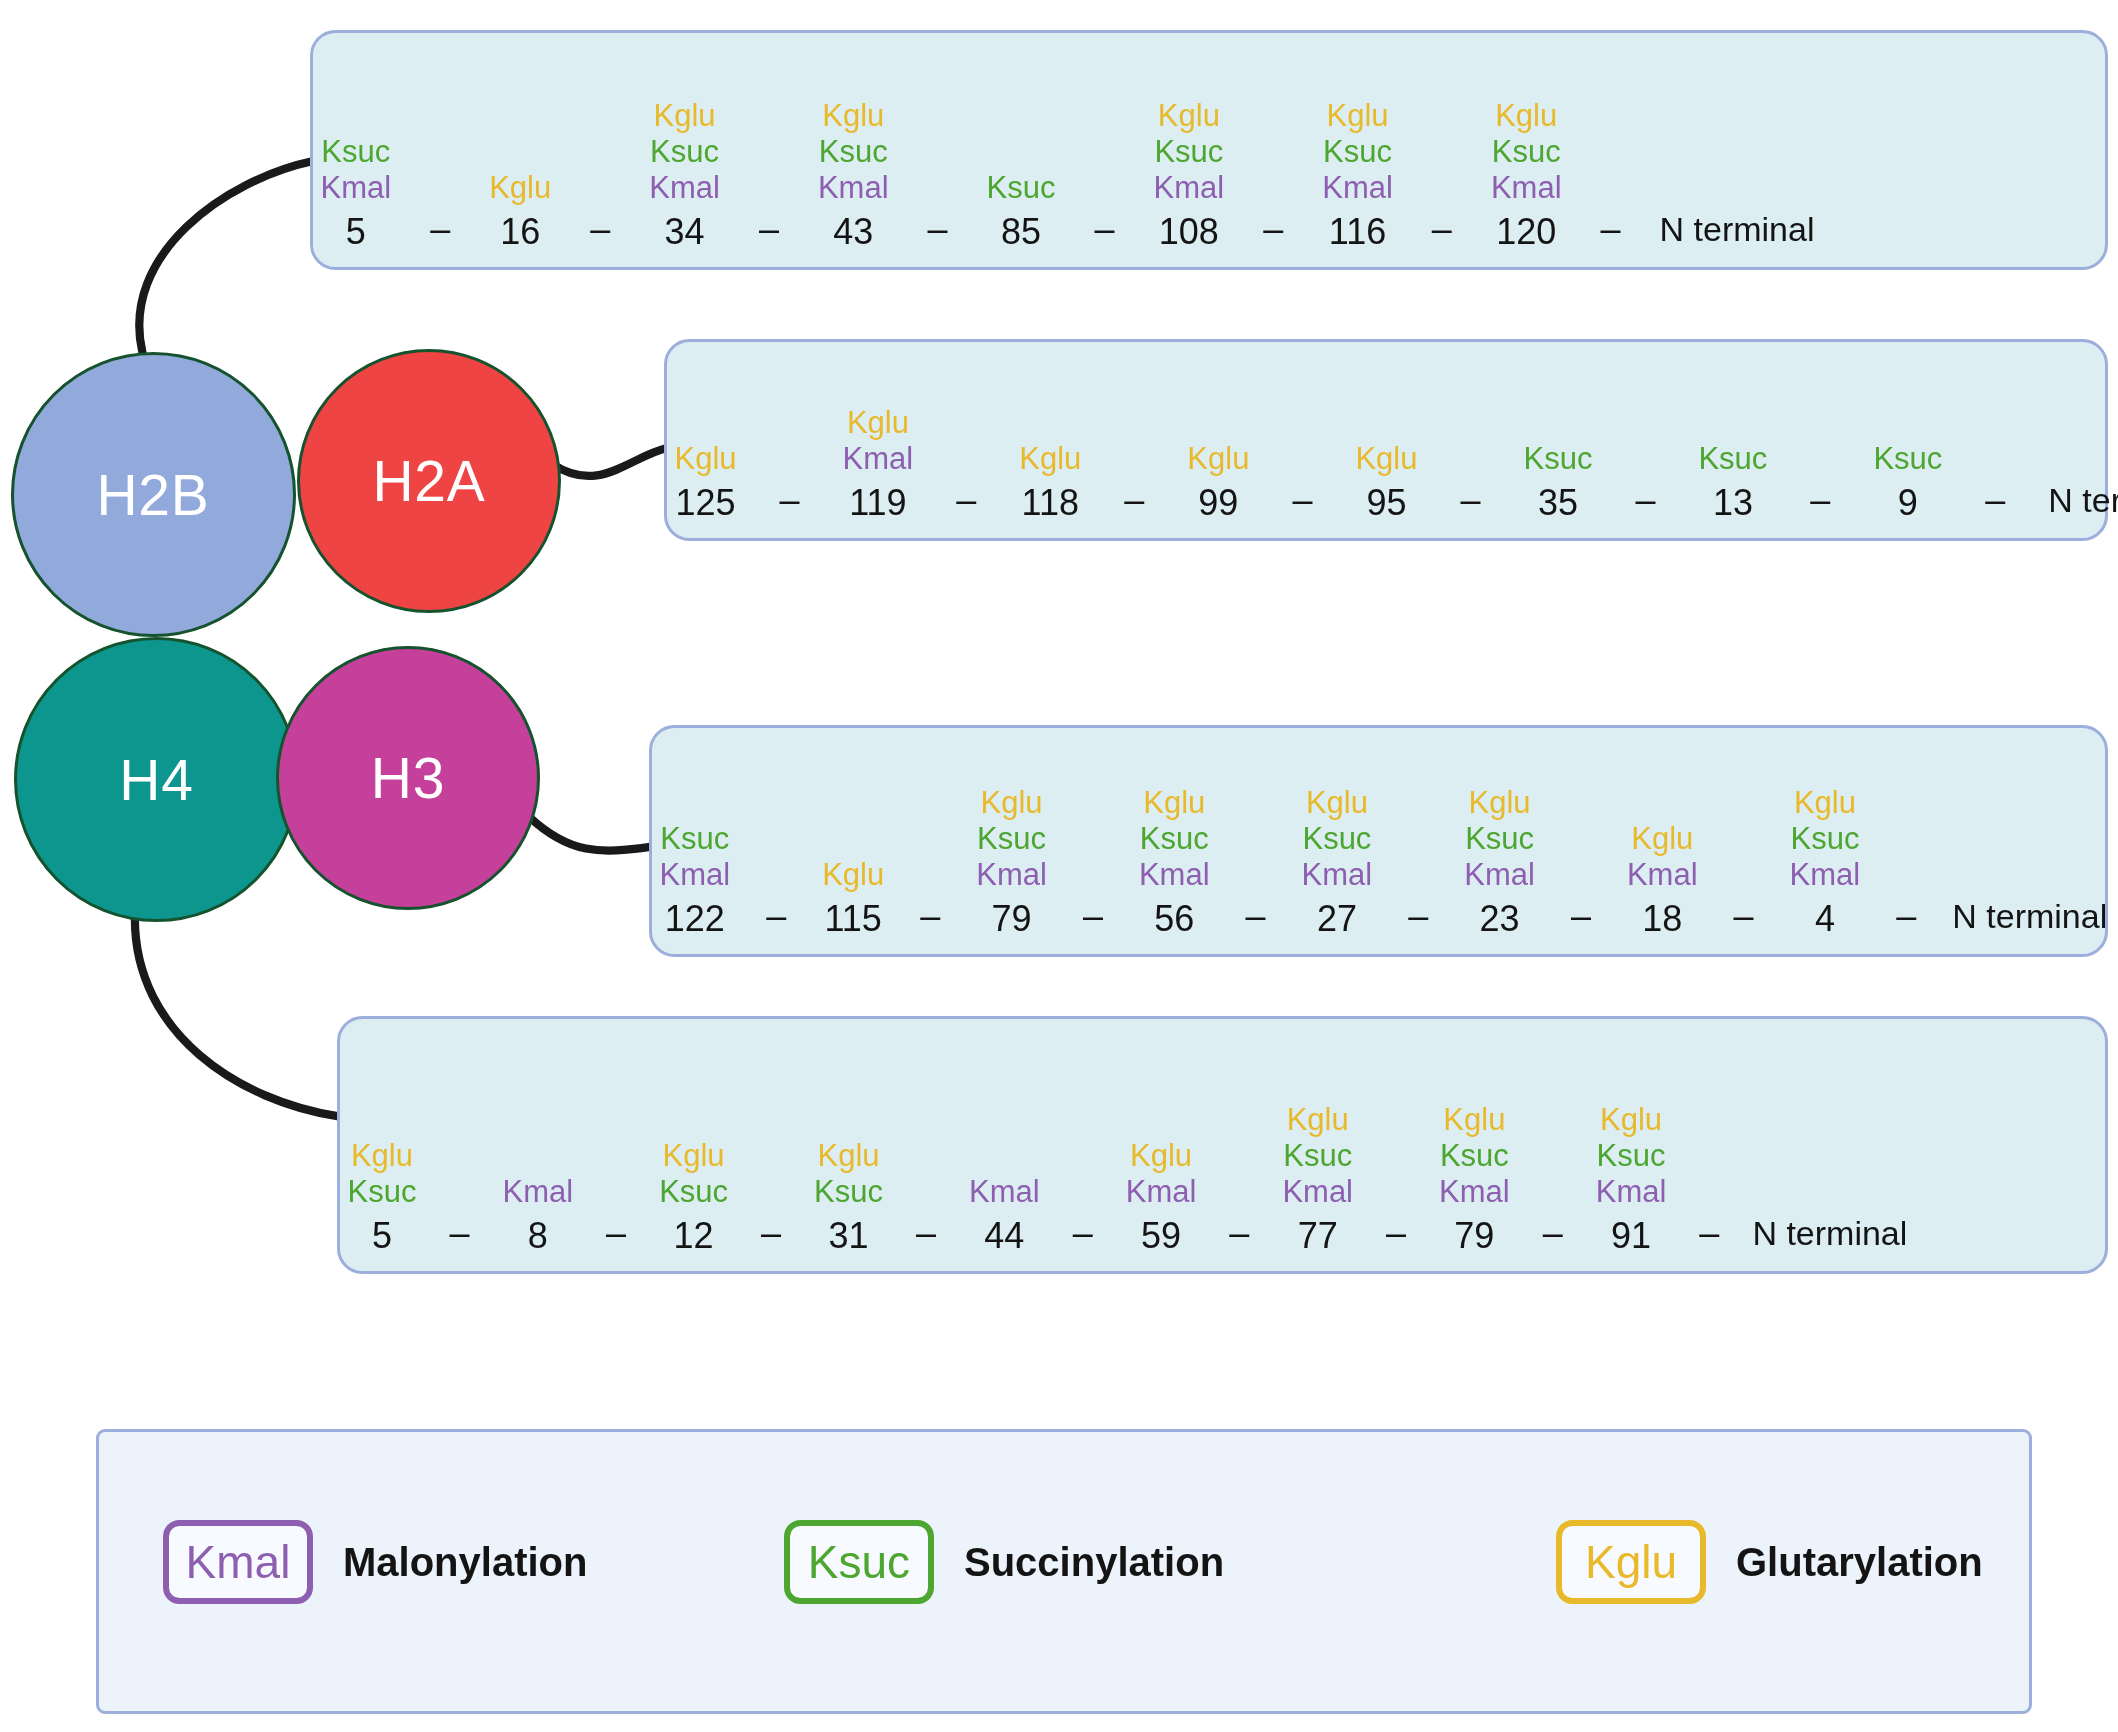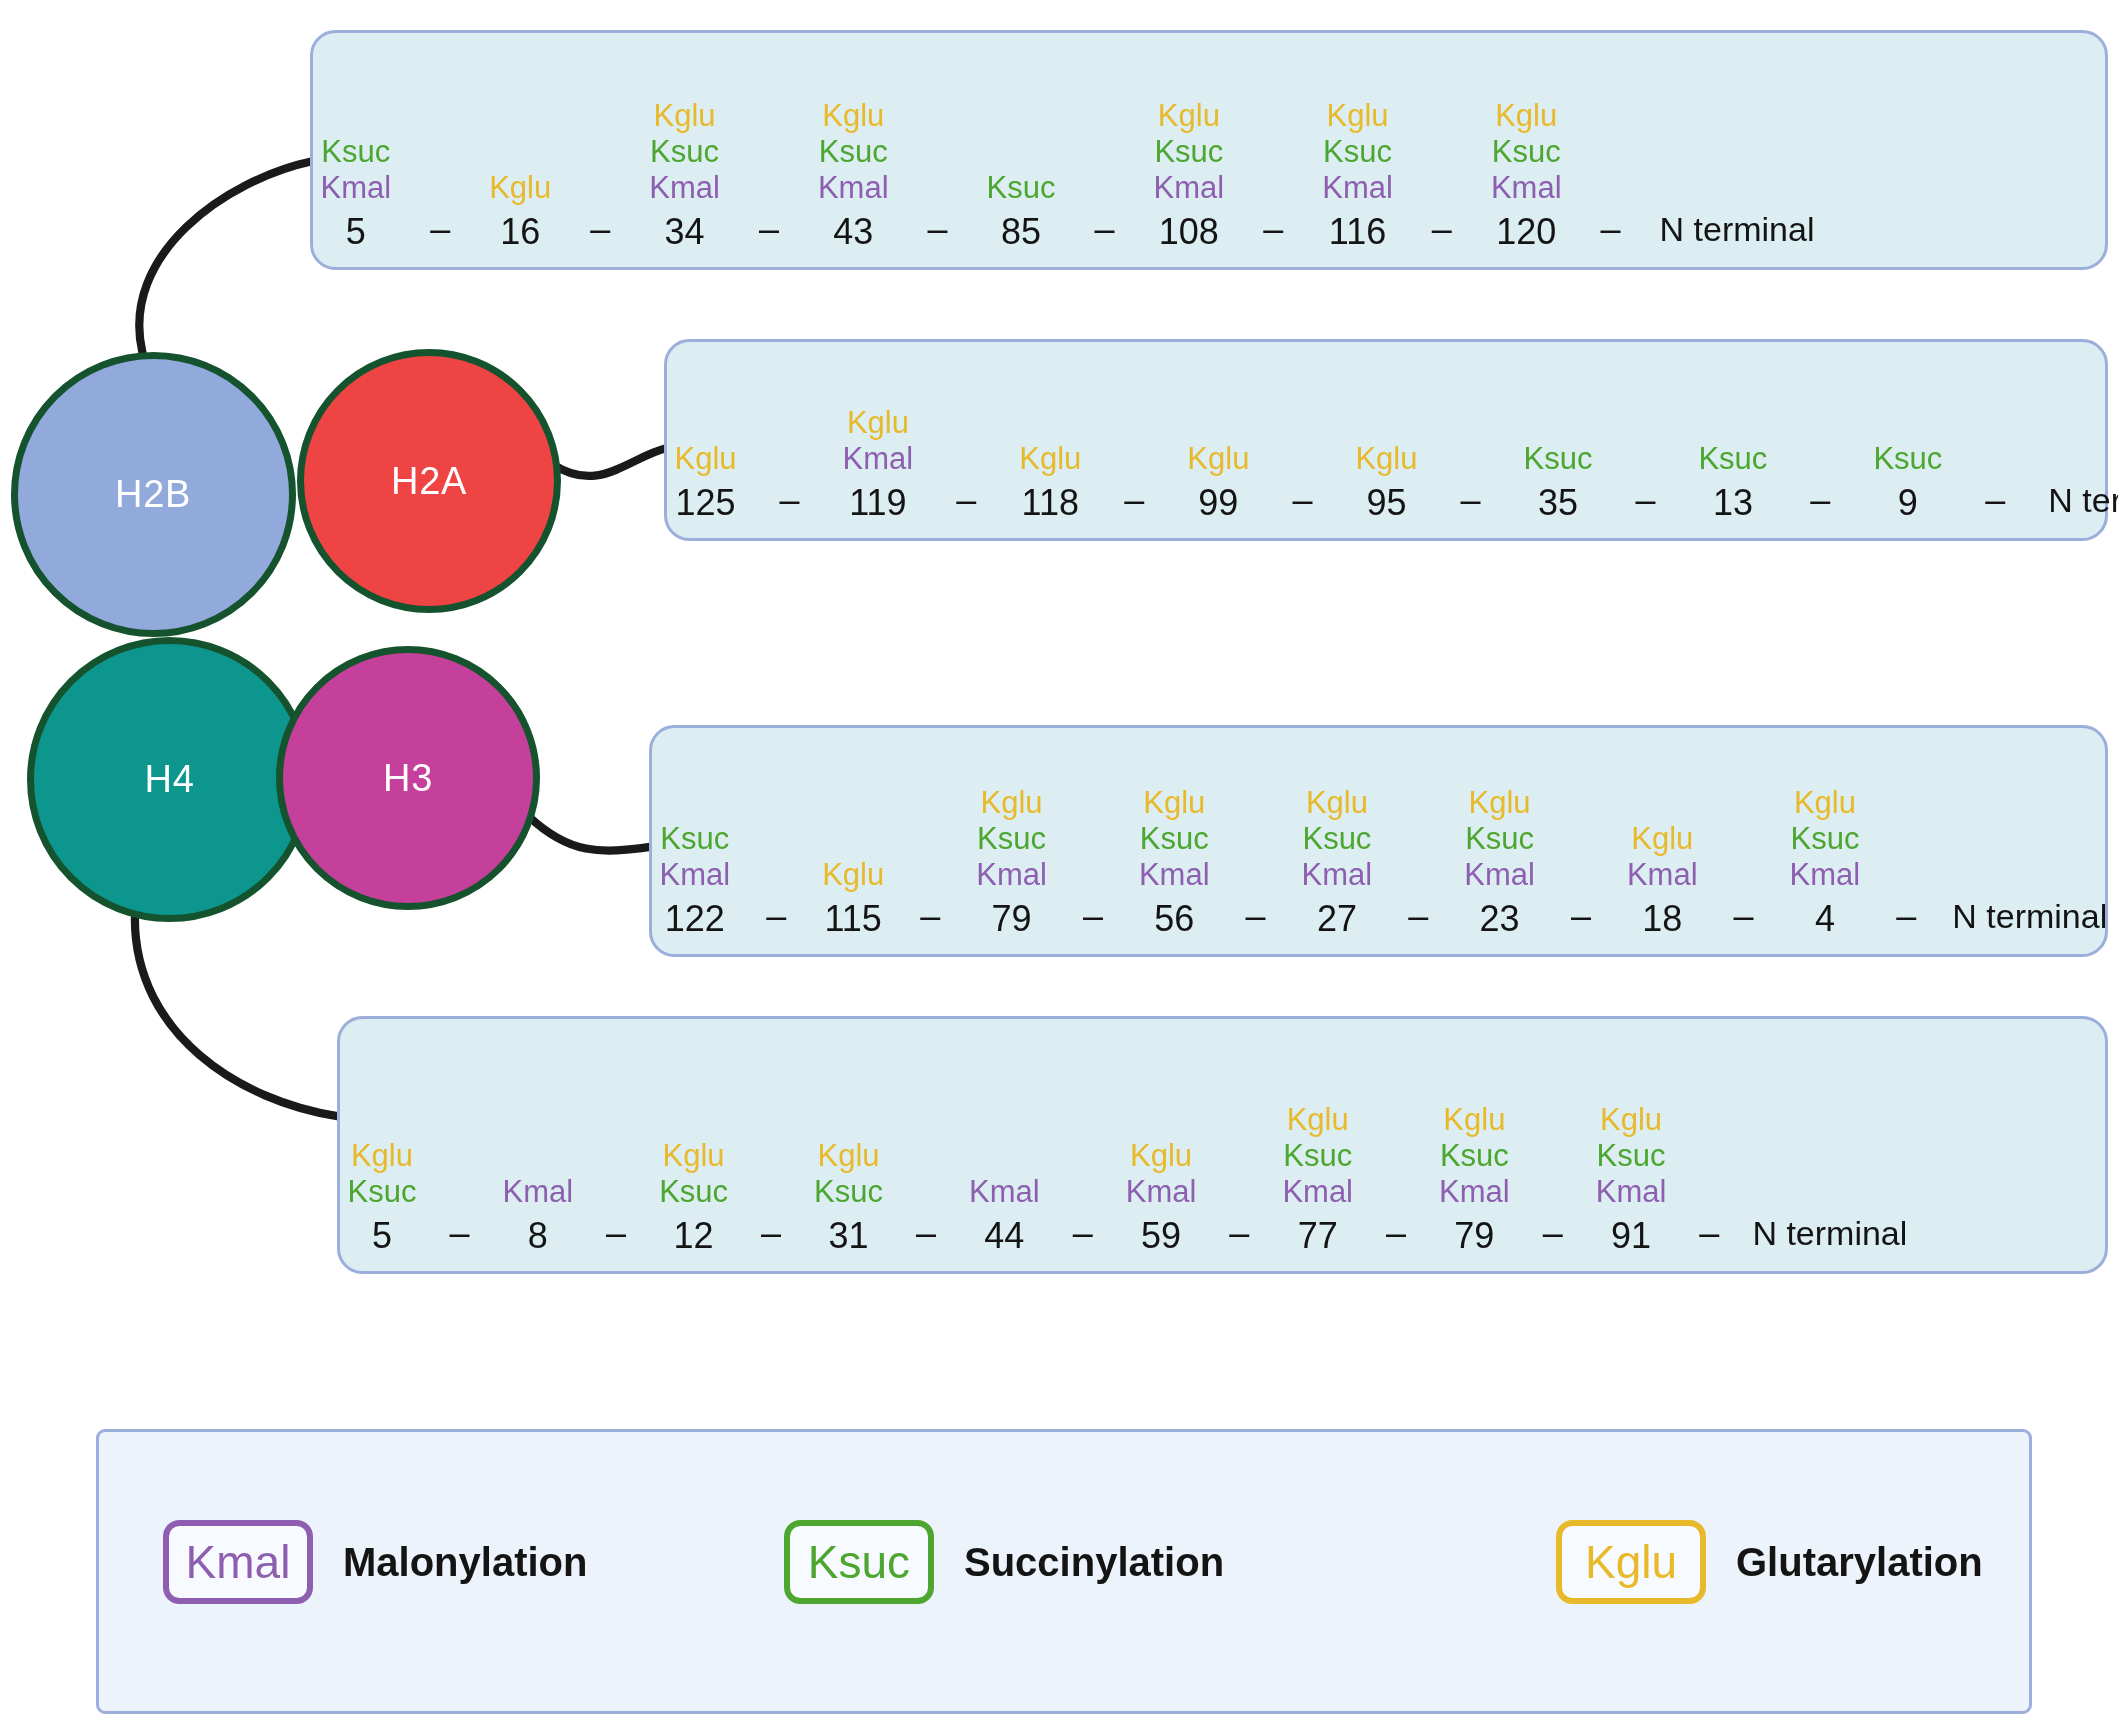--- a/index.html
+++ b/index.html
@@ -12,24 +12,24 @@
     overflow:hidden;
   }
 
   
   #connectors { position:absolute; left:0; top:0; width:2119px; height:1733px; pointer-events:none; }
 
   
   .circle {
     position:absolute;
     border-radius:50%;
-    border:7px solid #14532d;
+    border:3px solid #14532d;
     display:flex; align-items:center; justify-content:center;
     color:#ffffff;
-    font-size:38px;
+    font-size:57px;
     letter-spacing:0.7px;
   }
 
   
   .panel {
     position:absolute;
     background:#DCEEF2;
     border:3.7px solid #9BAEDC;
     border-radius:25.5px;
     display:flex;
@@ -112,21 +112,21 @@
   <path d="M 180 1226 C 180 1380 320 1470 452 1490" stroke="#1A1A1A" stroke-width="11" fill="none" stroke-linecap="round"></path>
 </svg>
 
 <div id="circles-layer">
     <div class="circle" style="left: 10.5px; top: 352px; width: 285px; height: 285px; background: rgb(146, 169, 220);">
       <span>H2B</span>
     </div>
     <div class="circle" style="left: 297px; top: 349px; width: 264px; height: 264px; background: #ef4444;">
       <span>H2A</span>
     </div>
-    <div class="circle" style="left: 27px; top: 637px; width: 285px; height: 285px; background: rgb(12, 150, 142);">
+    <div class="circle" style="left: 14px; top: 637px; width: 285px; height: 285px; background: rgb(12, 150, 142);">
       <span>H4</span>
     </div>
     <div class="circle" style="left: 276px; top: 646px; width: 264px; height: 264px; background: rgb(197, 64, 154);">
       <span>H3</span>
     </div>
   </div>
 
 <div id="panels-layer">
     <div class="panel" style="left: 310px; top: 30px; width: 1798px; height: 240px; gap: 39px; padding-bottom: 13.5px;">
       <div class="site">

